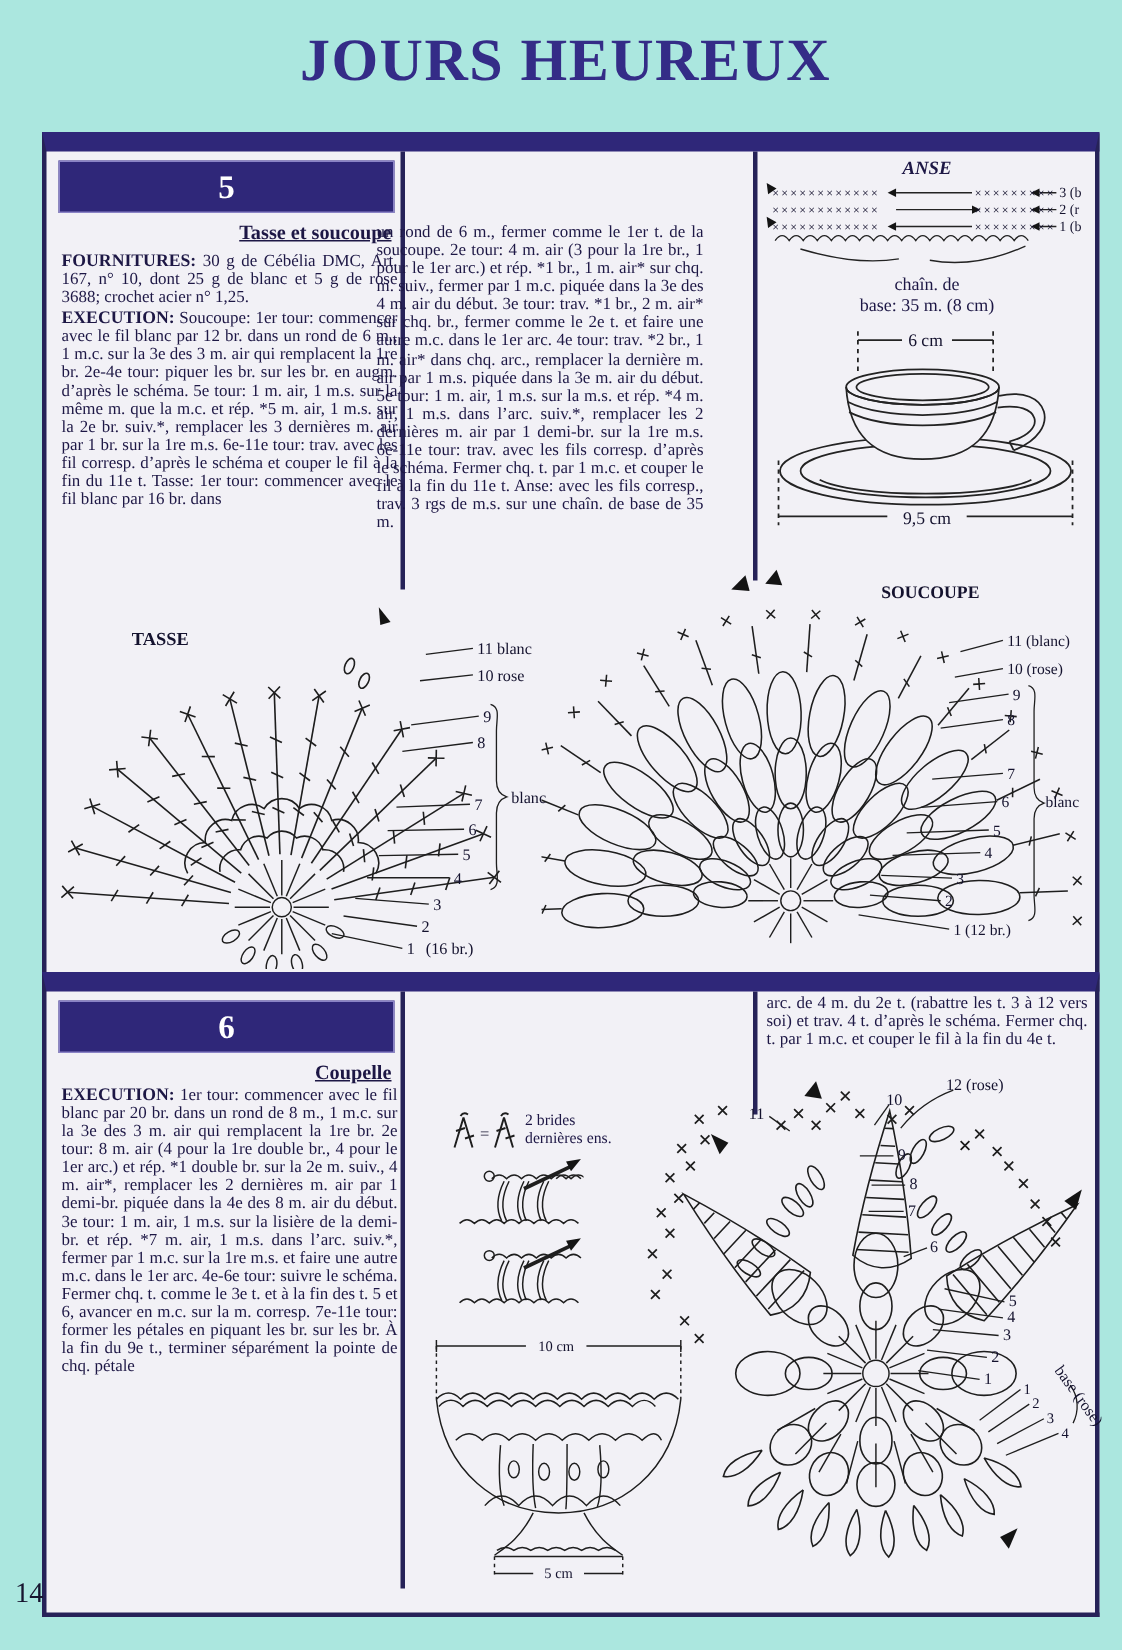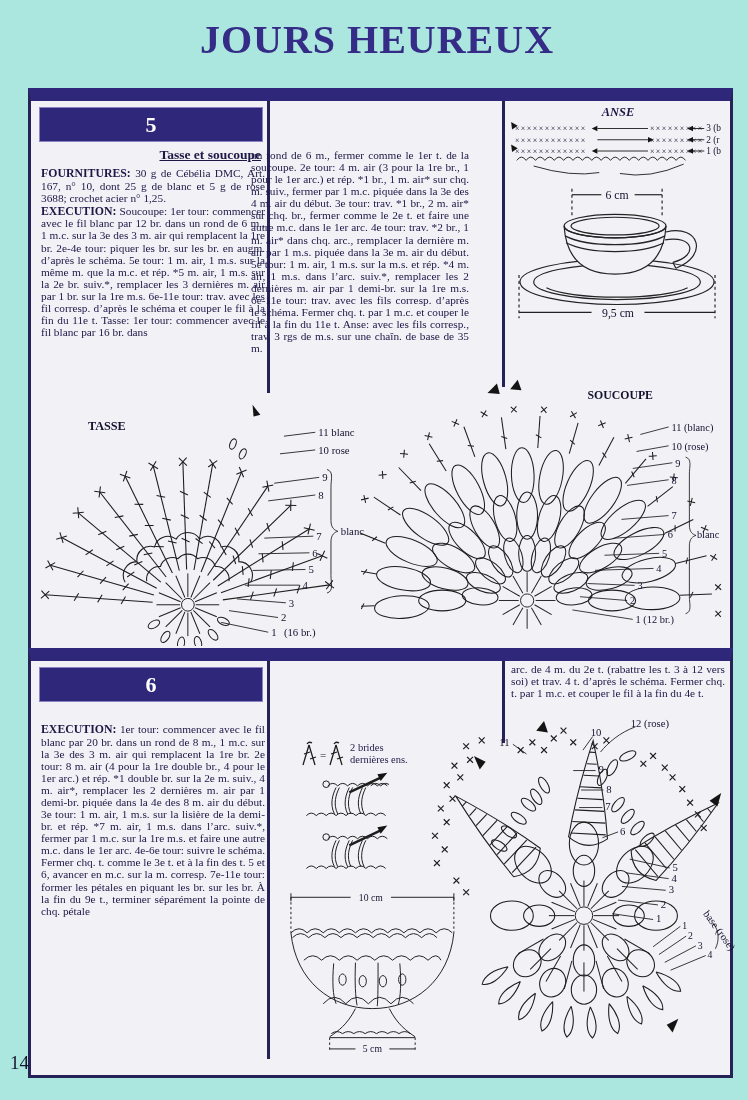--- a/index.html
+++ b/index.html
@@ -81,20 +81,24 @@
         <text class="xrow" x="6" y="11">××××××××××××</text>
         <text class="xrow" x="150" y="11">×××××××××</text>
         <text class="xrow" x="6" y="23">××××××××××××</text>
         <text class="xrow" x="150" y="23">×××××××××</text>
         <text class="xrow" x="6" y="35">××××××××××××</text>
         <text class="xrow" x="150" y="35">×××××××××</text>
         <text x="210" y="11" font-size="10">3 (b</text>
         <text x="210" y="23" font-size="10">2 (r</text>
         <text x="210" y="35" font-size="10">1 (b</text>
       </svg>
+      <div class="chain-label">
+        <span>chaîn. de</span><br>
+        <span>base: 35 m. (8 cm)</span>
+      </div>
       <svg viewBox="0 0 222 150" width="218" height="147">
         <g stroke="#232323" fill="none" stroke-width="1.2">
           <g stroke-dasharray="3,3">
             <line x1="64" y1="8" x2="64" y2="38"></line>
               <line x1="156" y1="8" x2="156" y2="38"></line>
             <line x1="10" y1="96" x2="10" y2="140"></line>
               <line x1="210" y1="96" x2="210" y2="140"></line>
           </g>
           <line x1="64" y1="14" x2="94" y2="14"></line>
             <line x1="128" y1="14" x2="156" y2="14"></line>
@@ -340,20 +344,21 @@
       <text x="291" y="262" font-size="11">1 (12 br.)</text>
       <text x="356" y="172" font-size="11">blanc</text>
     </svg>
   </section>
 
   <section class="panel p2">
     <i class="vrule" style="left:236px;height:398px;"></i>
     <i class="vrule" style="left:471px;height:82px;"></i>
 
     <div class="numbox">6</div>
+    <div class="ptitle">Coupelle</div>
 
     <div class="body" style="left:10px;top:62px;width:224px;">
       <p><b>EXECUTION:</b><span> 1er tour: commencer avec le fil blanc par 20 br. dans un rond de 8 m., 1 m.c. sur la 3e des 3 m. air qui remplacent la 1re br. 2e tour: 8 m. air (4 pour la 1re double br., 4 pour le 1er arc.) et rép. *1 double br. sur la 2e m. suiv., 4 m. air*, remplacer les 2 dernières m. air par 1 demi-br. piquée dans la 4e des 8 m. air du début. 3e tour: 1 m. air, 1 m.s. sur la lisière de la demi-br. et rép. *7 m. air, 1 m.s. dans l’arc. suiv.*, fermer par 1 m.c. sur la 1re m.s. et faire une autre m.c. dans le 1er arc. 4e-6e tour: suivre le schéma. Fermer chq. t. comme le 3e t. et à la fin des t. 5 et 6, avancer en m.c. sur la m. corresp. 7e-11e tour: former les pétales en piquant les br. sur les br. À la fin du 9e t., terminer séparément la pointe de chq. pétale</span></p>
     </div>
 
 
     <div class="body" style="left:480px;top:2px;width:214px;">
       <p>arc. de 4 m. du 2e t. (rabattre les t. 3 à 12 vers soi) et trav. 4 t. d’après le schéma. Fermer chq. t. par 1 m.c. et couper le fil à la fin du 4e t.</p>
     </div>
 

